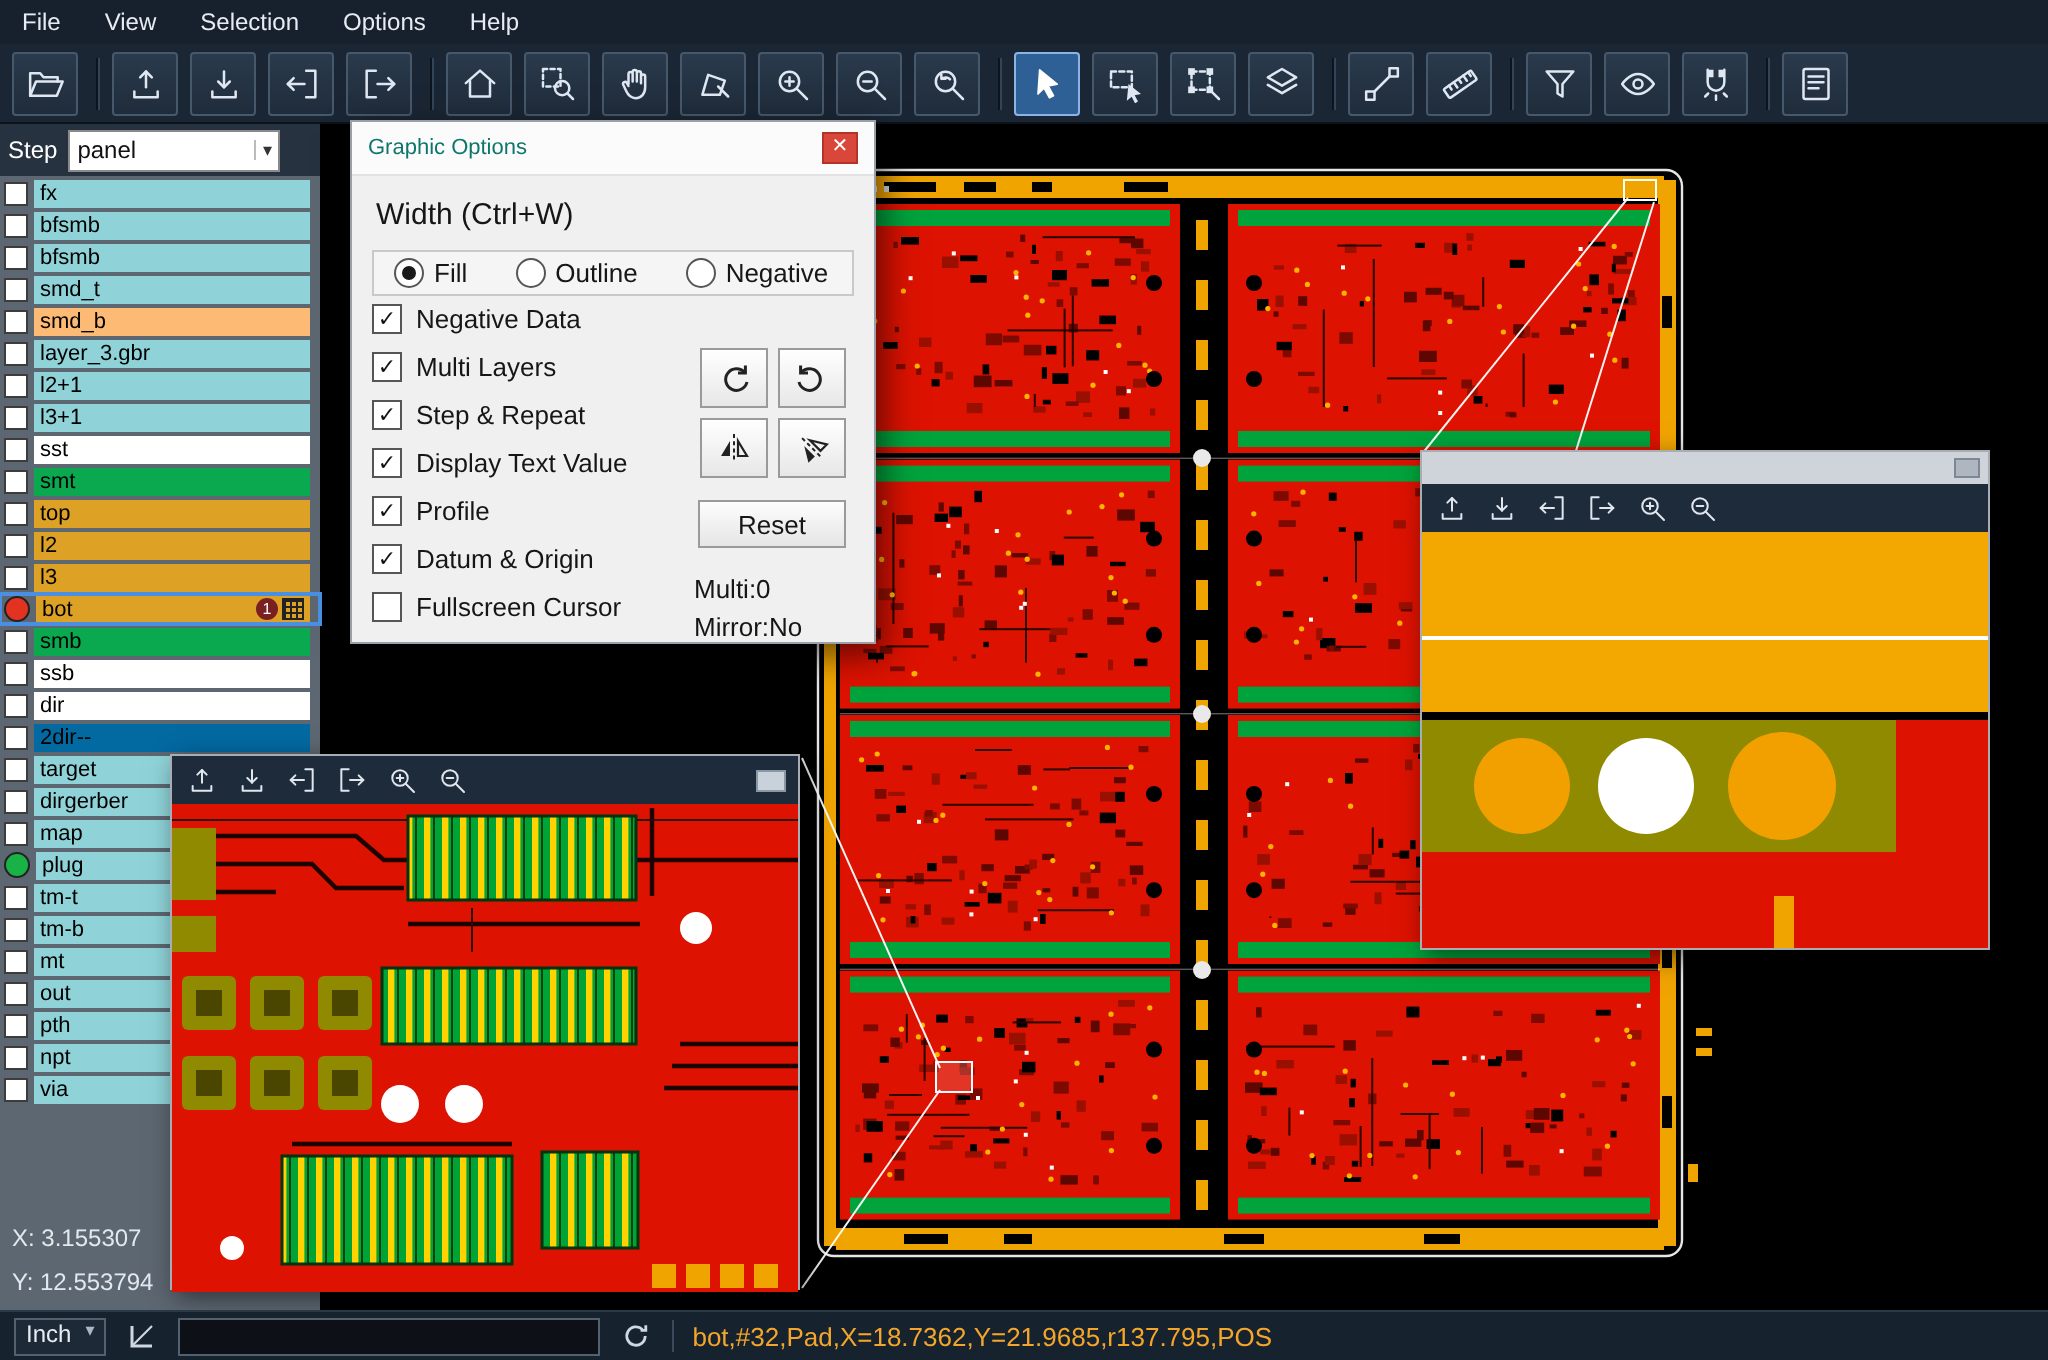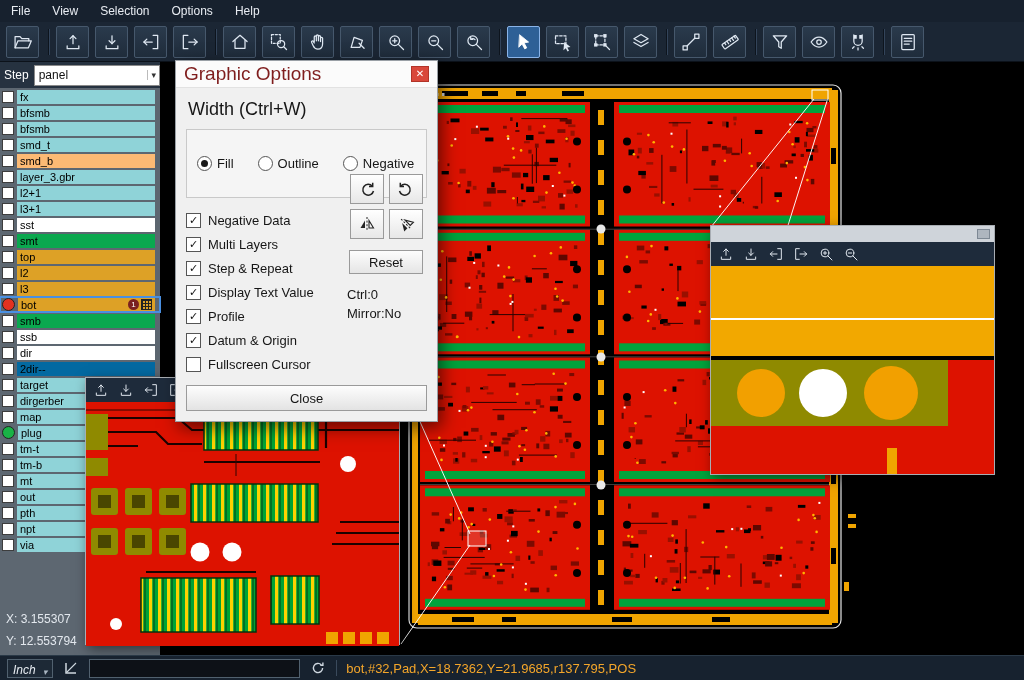--- a/index.html
+++ b/index.html
@@ -17,21 +17,21 @@
   .tbtn{width:31px;height:30px;margin-right:6px;border:1px solid #46586c;border-radius:2px;
         background:linear-gradient(#2a3a4c,#1f2c3b);display:flex;align-items:center;justify-content:center;
         color:#dfe8f2;flex:none;}
   .tbtn.active{background:#2e6096;border-color:#8ab4e8;color:#fff;}
   .tsep{width:1px;height:26px;background:#0d141d;margin:0 7px 0 3px;box-shadow:1px 0 0 #33445a;flex:none;}
 
   
   .sidebar{position:absolute;left:0;top:62px;width:160px;height:593px;background:#5d6771;z-index:5;}
   .steprow{position:absolute;left:0;top:0;width:160px;height:26px;background:#263240;display:flex;align-items:center;}
   .steplabel{color:#fff;font-size:12px;margin:0 5px 0 4px;}
-  .stepselect{flex:1;height:19px;background:#fff;border:1px solid #8a8a8a;margin-right:0;
+  .stepselect{flex:1;height:19px;background:#fff;border:1px solid #8a8a8a;margin-right:20px;
               display:flex;align-items:center;font-size:12px;color:#111;padding-left:4px;}
   .stepselect .chev{margin-left:auto;font-size:9px;color:#333;padding:0 3px;border-left:1px solid #bbb;}
   .layers{position:absolute;left:0;top:27px;width:160px;}
   .lrow{display:flex;align-items:center;height:15px;margin-bottom:1px;padding-left:2px;}
   .lrow.selected{outline:2px solid #4a90e2;outline-offset:-1px;}
   .cbx{width:10px;height:10px;background:#fff;border:1px solid #3d3d3d;margin-right:3px;flex:none;}
   .ind{width:11px;height:11px;border-radius:50%;margin-right:3px;flex:none;border:1px solid #222;}
   .ind.red{background:#e33220;}
   .ind.green{background:#19b246;}
   .lbar{flex:1;height:14px;display:flex;align-items:center;font-size:11px;color:#000;
@@ -59,26 +59,26 @@
   .magtitle{height:16px;background:#cfd4da;display:flex;align-items:center;justify-content:flex-end;padding:0 4px;}
   .sysbox2{width:11px;height:8px;background:#aeb6bf;border:1px solid #7d8894;}
   .magcontent{position:relative;width:100%;height:244px;background:#dd1200;overflow:hidden;}
   .magcontent2{position:relative;width:100%;height:208px;background:#dd1200;overflow:hidden;}
   .magcontent svg,.magcontent2 svg{display:block;}
 
   
   .dialog{position:absolute;left:175px;top:60px;width:261px;background:#f0f0f0;border:1px solid #9aa0a6;
           box-shadow:4px 6px 16px rgba(0,0,0,.55);z-index:20;}
   .dlg-title{height:26px;background:#fbfbfb;border-bottom:1px solid #e2e2e2;display:flex;align-items:center;padding:0 8px;}
-  .dlg-title span{font-size:19px;color:#7f1d1d;}
+  .dlg-title span{font-size:11px;color:#0f766e;}
   .dlg-close{margin-left:auto;width:18px;height:16px;background:#d9473a;border:1px solid #b23328;color:#fff;
              font-size:10px;line-height:14px;text-align:center;padding:0;cursor:default;font-family:"DejaVu Sans",sans-serif;}
   .dlg-body{position:relative;padding:8px 10px 10px;}
-  .dlg-width{font-size:18px;color:#161616;margin:3px 0 9px 2px;}
-  .radio-box{border:1px solid #c9c9c9;background:#f5f5f5;padding:26px 10px;display:flex;gap:24px;margin-bottom:15px;}
+  .dlg-width{font-size:15px;color:#161616;margin:3px 0 9px 2px;}
+  .radio-box{border:1px solid #c9c9c9;background:#f5f5f5;padding:3px 10px;display:flex;gap:24px;margin-bottom:4px;}
   .radio{display:flex;align-items:center;gap:5px;font-size:13px;color:#161616;}
   .rdot{width:13px;height:13px;border:1px solid #555;border-radius:50%;background:#fff;position:relative;flex:none;}
   .rdot.sel::after{content:"";position:absolute;inset:3px;background:#1a1a1a;border-radius:50%;}
   .checks{width:162px;display:flex;flex-direction:column;gap:9px;font-size:13px;color:#161616;}
   .check{display:flex;align-items:center;gap:7px;}
   .cbox{width:13px;height:13px;border:1px solid #555;background:#fff;display:flex;align-items:center;
         justify-content:center;font-size:11px;font-weight:bold;color:#111;flex:none;
         font-family:"DejaVu Sans",sans-serif;line-height:1;}
   .dlg-right{position:absolute;right:12px;top:86px;width:78px;display:flex;flex-direction:column;align-items:center;}
   .rotgrid{display:grid;grid-template-columns:34px 34px;gap:5px;margin-bottom:11px;}
@@ -86,22 +86,22 @@
           display:flex;align-items:center;justify-content:center;padding:0;}
   .resetbtn{width:74px;height:24px;background:linear-gradient(#fdfdfd,#e5e5e5);border:1px solid #9a9a9a;
             font-size:13px;color:#161616;margin-bottom:11px;font-family:"Liberation Sans",sans-serif;}
   .angletext,.mirrortext{font-size:13px;color:#161616;align-self:flex-start;margin:2px 0;}
   .closebtn{display:block;width:100%;height:26px;margin-top:13px;font-size:13px;color:#161616;
             background:linear-gradient(#fdfdfd,#e3e3e3);border:1px solid #9a9a9a;font-family:"Liberation Sans",sans-serif;}
 
   
   .statusbar{position:absolute;left:0;top:655px;width:1024px;height:25px;background:#17222f;border-top:1px solid #2a3947;
              display:flex;align-items:center;padding:0 7px;gap:9px;z-index:30;box-sizing:border-box;}
-  .unitsel{display:flex;align-items:flex-end;gap:7px;border:1px solid #51616f;background:#1d2936;height:17px;
-           padding:0 5px;color:#e6ebf1;font-size:12px;font-style:italic;}
+  .unitsel{display:flex;align-items:flex-start;gap:7px;border:1px solid #51616f;background:#1d2936;height:17px;
+           padding:0 5px;color:#e6ebf1;font-size:12px;}
   .unitsel .chev{font-size:9px;color:#aab6c2;}
   .cmdinput{width:205px;height:15px;background:#0d1117;border:1px solid #51616f;color:#ddd;font-size:12px;
             font-family:"Liberation Sans",sans-serif;}
   .sicon{display:flex;align-items:center;justify-content:center;width:18px;height:18px;flex:none;}
   .vsep{width:1px;height:16px;background:#3a4a5c;flex:none;}
   .statusmsg{color:#f4a62a;font-size:13px;white-space:nowrap;}
 </style>
 </head>
 <body>
 
@@ -1602,24 +1602,23 @@
                   <g transform="rotate(-45 9 9)">
                     <path d="M9 2v14" stroke="#222" stroke-width="1" stroke-dasharray="2 1.6" fill="none"></path>
                     <path d="M7 5.5L2.5 13H7z" fill="#222"></path>
                     <path d="M11 5.5L15.5 13H11z" fill="none" stroke="#222" stroke-width="1.1"></path>
                   </g>
                 </svg>
               </span>
             </button>
           </div>
         <button class="resetbtn">Reset</button>
-        <div class="angletext">Ctrl:0</div>
+        <div class="angletext">Multi:0</div>
         <div class="mirrortext">Mirror:No</div>
       </div>
-      <button class="closebtn">Close</button>
     </div>
   </div>
 
   <div class="statusbar">
     <div class="unitsel">
       <span>Inch</span>
       <span class="chev">▾</span>
     </div>
     <span class="sicon">
       <svg width="16" height="16" viewBox="0 0 16 16">

